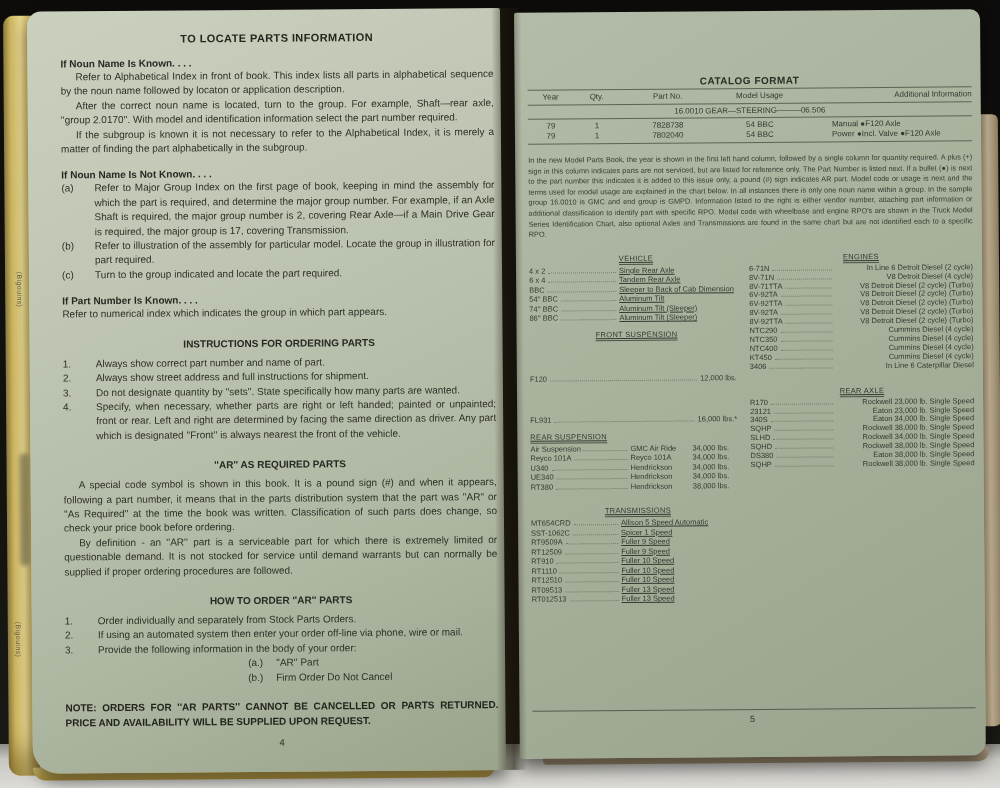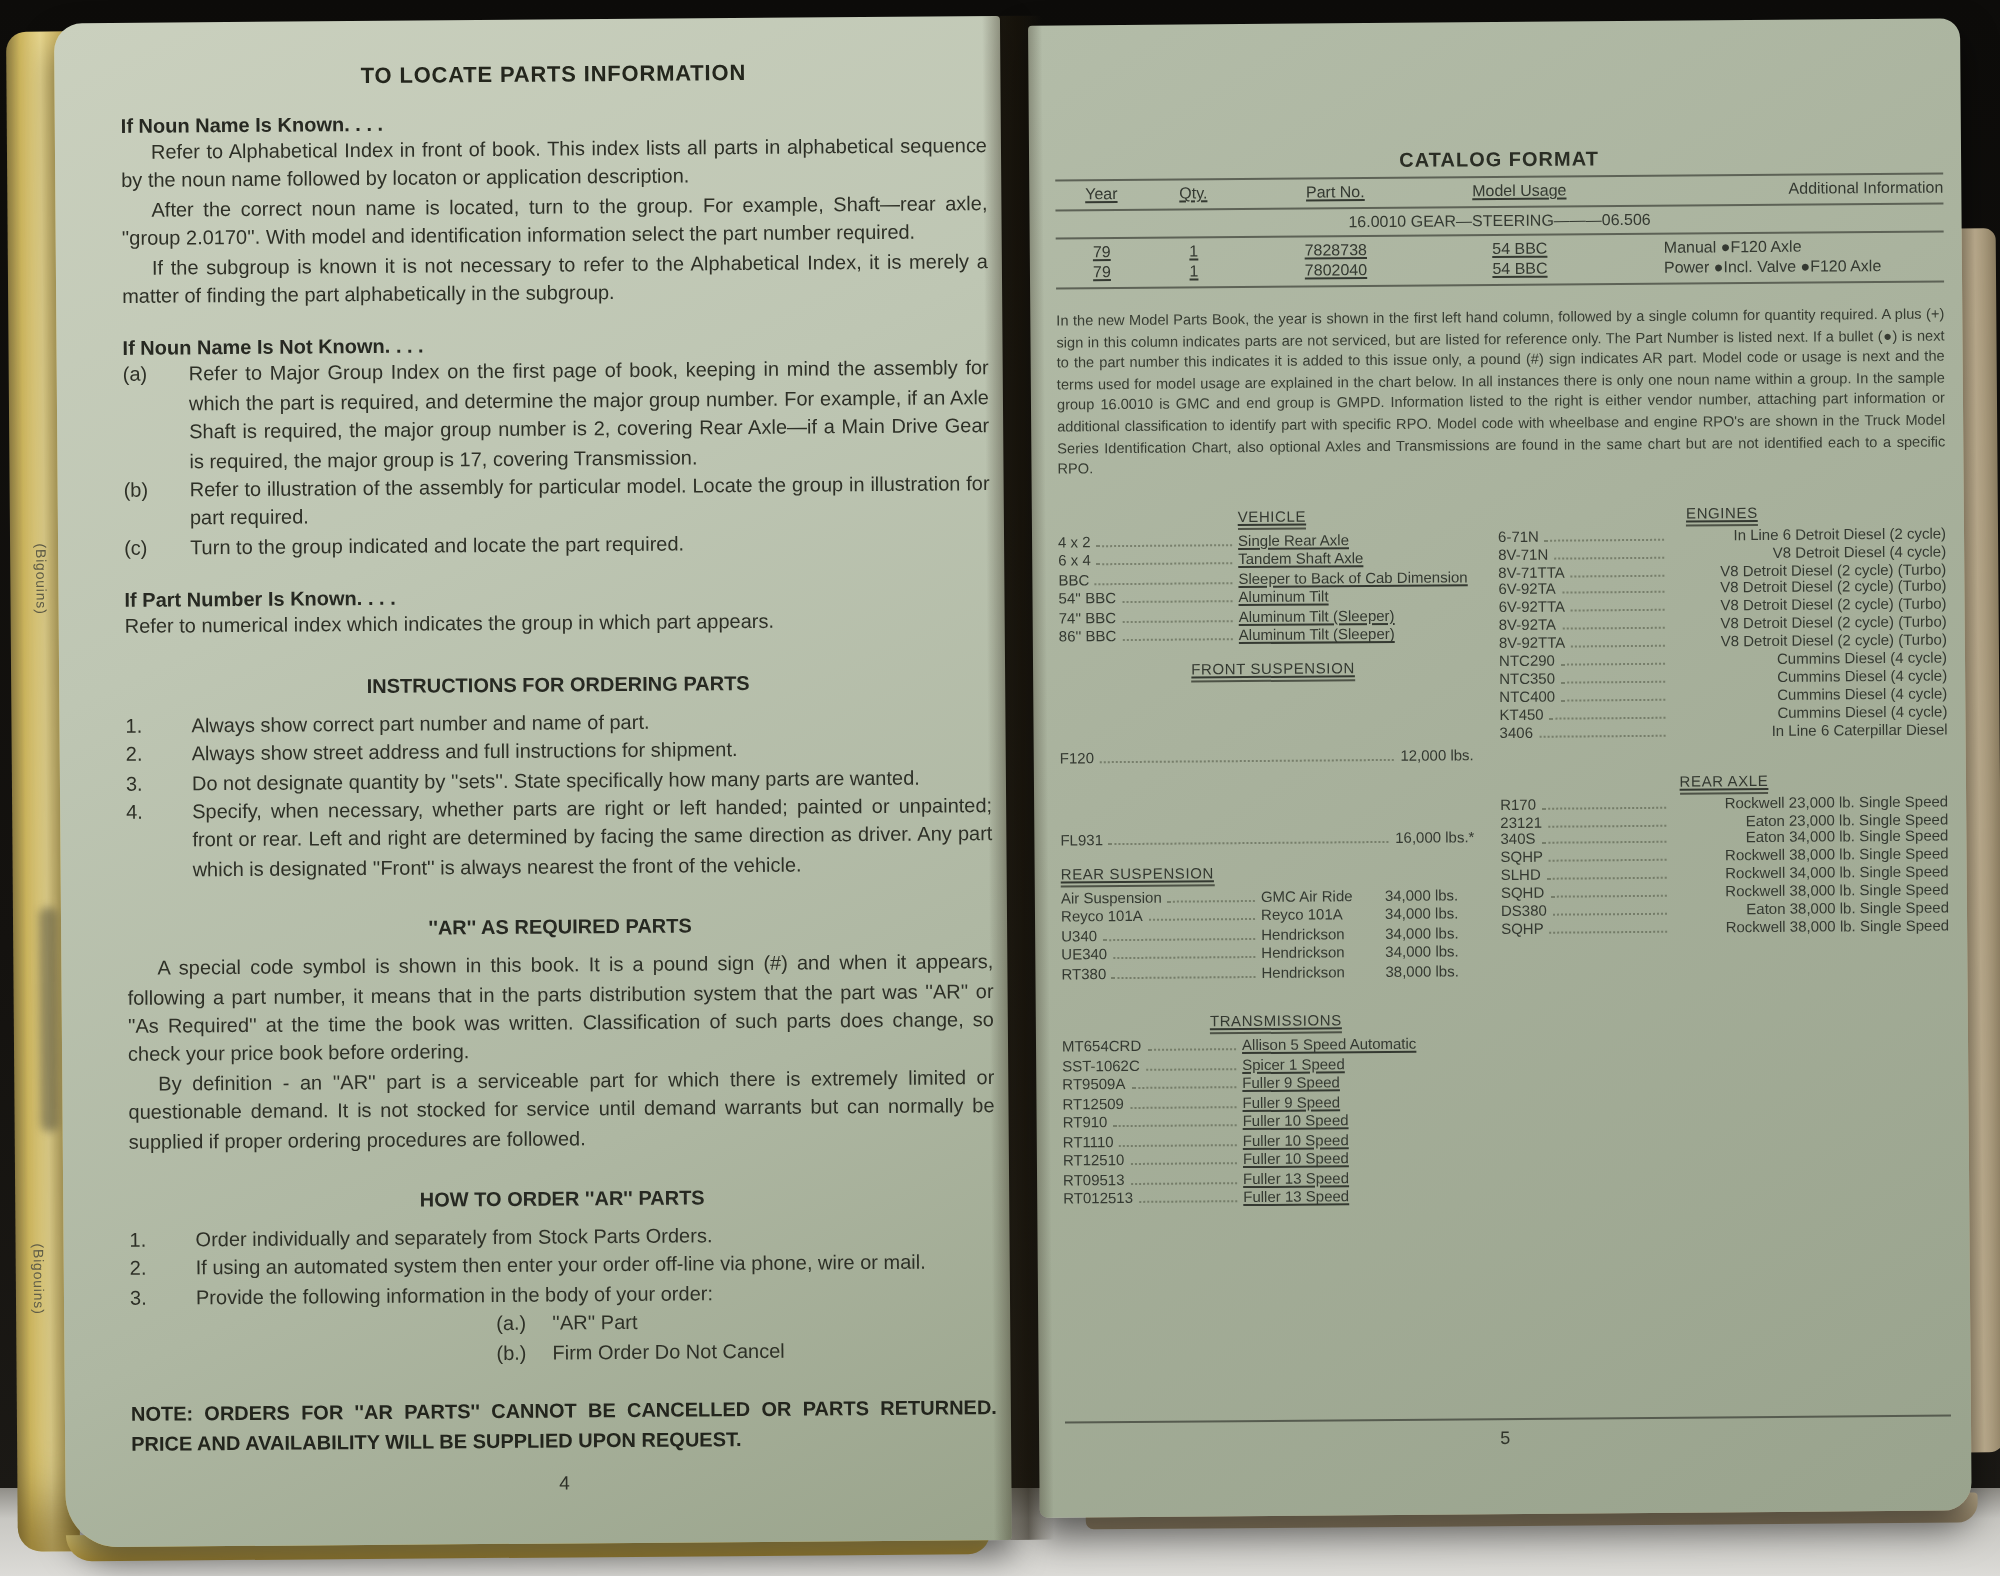--- a/index.html
+++ b/index.html
@@ -61,21 +61,21 @@
   .sub-label{flex:0 0 28px;}
   .note{font-size:10px;font-weight:700;line-height:15px;margin:14px 0 0;text-align:justify;color:#23251d;}
   .pl-no{text-align:center;font-size:9.5px;margin-top:8px;}
 
   
   .cat-title{text-align:center;font-size:10px;font-weight:700;letter-spacing:.5px;
     color:#2b2e25;margin:64px 0 0;}
   .rule{border:0;border-top:1px solid #5d6256;margin:2px 0;}
   .cat-grid{display:grid;grid-template-columns:46px 46px 96px 1fr 168px;
     font-size:8px;color:#343931;line-height:10px;}
-  .cg-c{text-align:center;text-decoration:underline;} .cg-r{text-align:right;} .cg-info{padding-left:28px;}
+  .cg-c{text-align:center;} .cg-r{text-align:right;} .cg-info{padding-left:28px;}
   .cat-head{margin:2px 0 1px;}
   .cat-group{text-align:center;font-size:8px;margin:2px 0;color:#343931;}
   .cat-row{margin:0;}
 
   .intro{font-size:7.3px;line-height:10.6px;text-align:justify;margin:11px 0 0;color:#373c32;}
 
   
   .spec-cols{display:flex;margin-top:14px;font-size:7.5px;color:#343931;}
   .g-left{flex:0 0 214px;margin-right:6px;}
   .g-right{flex:1;}
@@ -252,21 +252,21 @@
 
               <div class="spec-row">
                 <span class="code">4 x 2</span>
                 <span class="leader"></span>
                 <span class="desc">Single Rear Axle</span>
               </div>
 
               <div class="spec-row">
                 <span class="code">6 x 4</span>
                 <span class="leader"></span>
-                <span class="desc">Tandem Shaft Axle</span>
+                <span class="desc">Tandem Rear Axle</span>
               </div>
 
               <div class="spec-row">
                 <span class="code">BBC</span>
                 <span class="leader"></span>
                 <span class="desc">Sleeper to Back of Cab Dimension</span>
               </div>
 
               <div class="spec-row">
                 <span class="code">54'' BBC</span>

